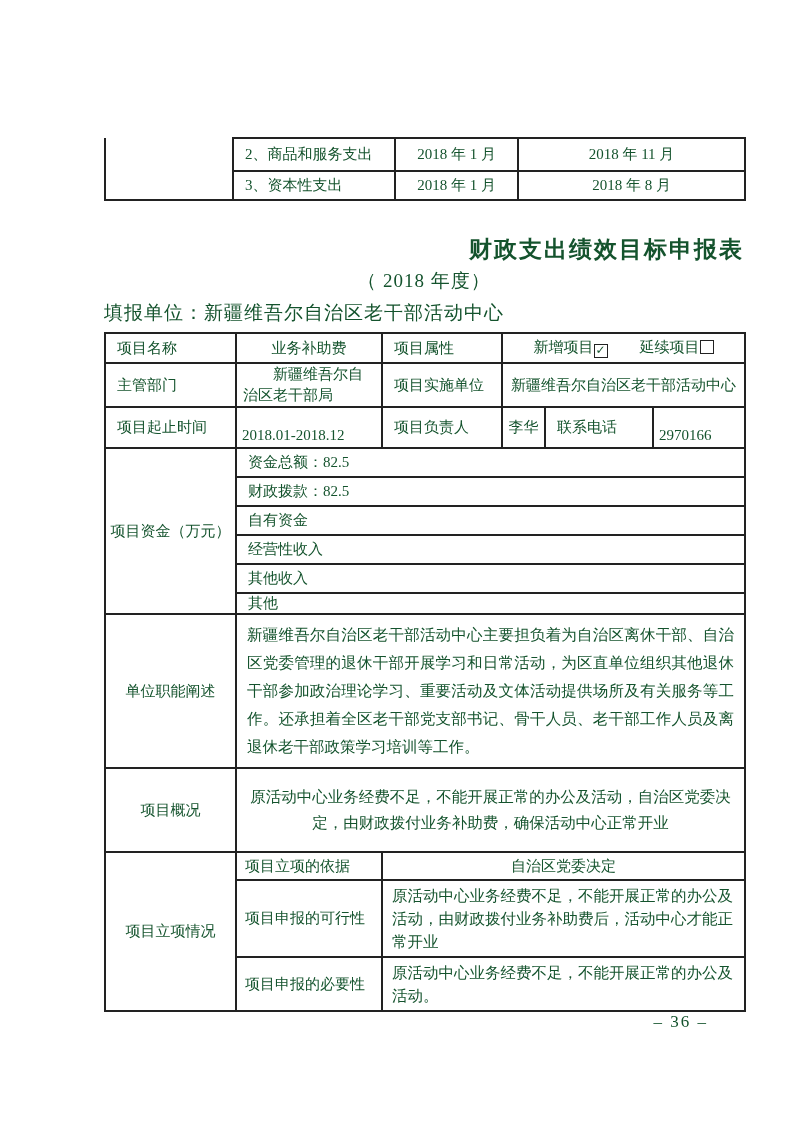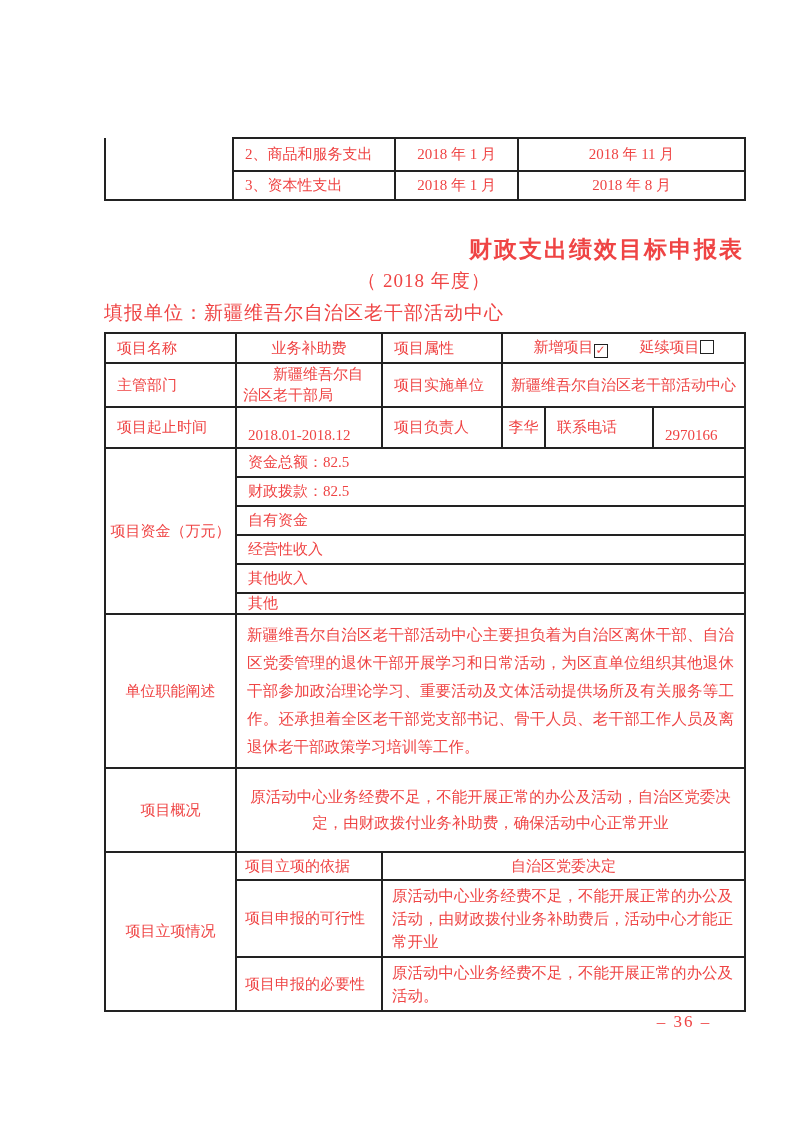--- a/index.html
+++ b/index.html
@@ -2,21 +2,21 @@
 <html><head>
 <meta charset="utf-8">
 <style>
   html,body{margin:0;padding:0;background:#e8e8e8;}
   .page{
     position:relative;
     width:793px;height:1122px;
     margin:0 auto;
     background:#ffffff;
     font-family:"Liberation Serif","DejaVu Serif",serif;
-    color:#ef4444;
+    color:#14532d;
     overflow:hidden;
   }
   table{border-collapse:collapse;table-layout:fixed;}
   td{
     border:2px solid #222;
     font-size:15px;
     vertical-align:middle;
     padding:0;
     overflow:hidden;
   }
@@ -35,39 +35,39 @@
   }
   .unit-line{
     position:absolute;left:104px;top:299px;width:640px;
     font-size:19px;line-height:28px;letter-spacing:1px;font-family:Liberation Serif, serif;
   }
   
   .main-table{position:absolute;left:104px;top:332px;width:640px;}
   .lab{padding-left:11px;text-align:left;}
   .seclab{text-align:center;}
   .ctr{text-align:center;}
-  .btm{vertical-align:bottom;padding-left:11px;padding-bottom:3px;}
+  .btm{vertical-align:bottom;padding-left:5px;padding-bottom:3px;}
   .dept-val{padding:0 6px;text-indent:2em;line-height:21px;}
   .impl-val{text-align:center;line-height:21px;padding:2px 6px;}
   .desc-par{padding:6px 10px;line-height:28px;text-align:justify;font-size:15.5px;border-radius:12px;}
   .ctr-par{padding:4px 10px;line-height:26px;text-align:center;font-size:15.5px;}
   .left-par{padding:3px 9px;line-height:23px;text-align:left;font-size:15.5px;}
   .sublab{padding-left:8px;text-align:left;}
   
   .cbx{
     display:inline-block;width:14px;height:14px;
     border:1.5px solid #222;box-sizing:border-box;
     vertical-align:-2px;line-height:11px;text-align:center;
     font-size:12px;font-family:"DejaVu Sans",sans-serif;
   }
   .cbx-gap{display:inline-block;width:32px;}
   
   .page-number{
-    position:absolute;left:624px;top:1012px;width:120px;
-    text-align:center;font-size:17px;letter-spacing:2px;
+    position:absolute;left:588px;top:1012px;width:120px;
+    text-align:right;font-size:17px;letter-spacing:2px;
   }
 </style>
 </head>
 <body>
 
 <div class="page">
 
   <table class="top-table">
     <colgroup>
       <col style="width:128px">

